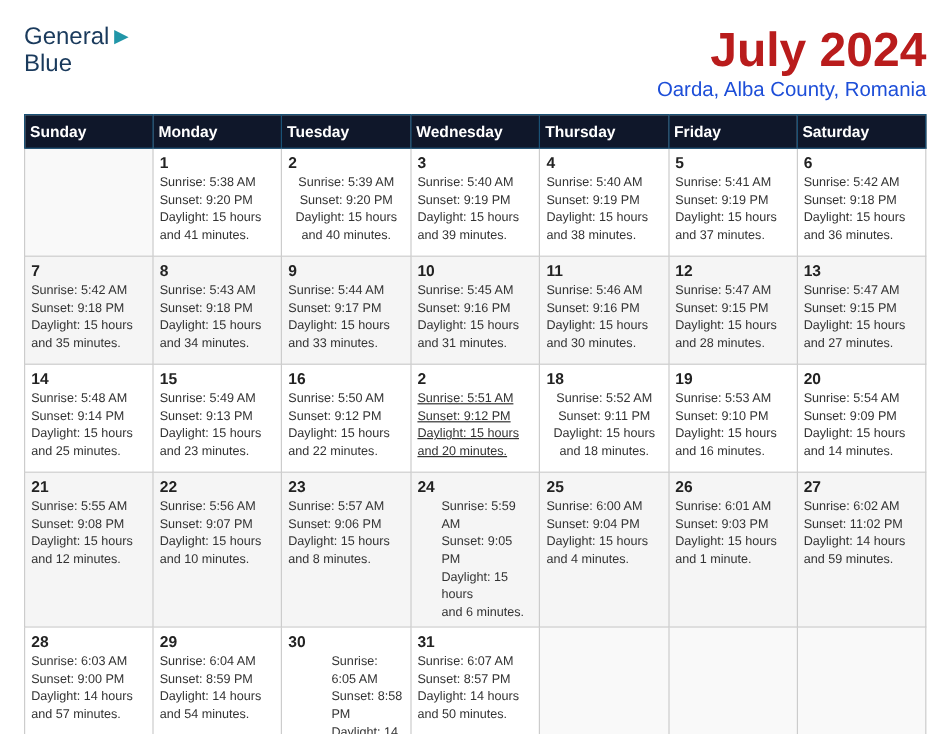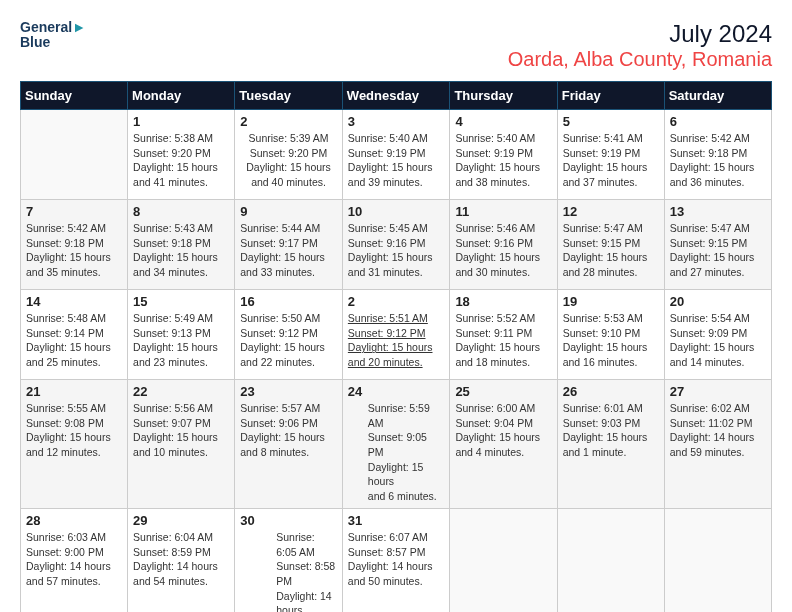--- a/index.html
+++ b/index.html
@@ -14,39 +14,39 @@
       display: flex;
       justify-content: space-between;
       align-items: flex-start;
       margin-bottom: 10px;
     }
     .logo {
       display: flex;
       align-items: center;
     }
     .logo-text {
-      font-size: 14px;
-      font-weight: bold;
+      font-size: 20px;
+      font-weight: normal;
       color: #1a3a5c;
       line-height: 1.1;
     }
     .logo-text span {
       color: #2196a8;
     }
     .title-section {
       text-align: right;
     }
     .main-title {
-      font-size: 24px;
-      font-weight: normal;
-      color: #0f172a;
+      font-size: 40px;
+      font-weight: bold;
+      color: #b91c1c;
     }
     .subtitle {
-      font-size: 20px;
-      color: #ef4444;
+      font-size: 17px;
+      color: #1d4ed8;
     }
     .calendar {
       width: 100%;
       border-collapse: collapse;
       border: 1px solid #ccc;
     }
     .calendar th {
       background: #0f172a;
       color: #fff;
       font-size: 13px;
@@ -235,21 +235,21 @@
         </td>
         <td>
           <div class="day-num">2</div>
           <div class="day-info" style="white-space: pre-line; text-decoration: underline;">Sunrise: 5:51 AM
 Sunset: 9:12 PM
 Daylight: 15 hours
 and 20 minutes.</div>
         </td>
         <td>
           <div class="day-num">18</div>
-          <div class="day-info" style="white-space: pre-line;">Sunrise: 5:52 AM
+          <div class="day-info" style="white-space: pre-line; text-align: center;">Sunrise: 5:52 AM
 Sunset: 9:11 PM
 Daylight: 15 hours
 and 18 minutes.</div>
         </td>
         <td>
           <div class="day-num">19</div>
           <div class="day-info" style="white-space: pre-line;">Sunrise: 5:53 AM
 Sunset: 9:10 PM
 Daylight: 15 hours
 and 16 minutes.</div>

